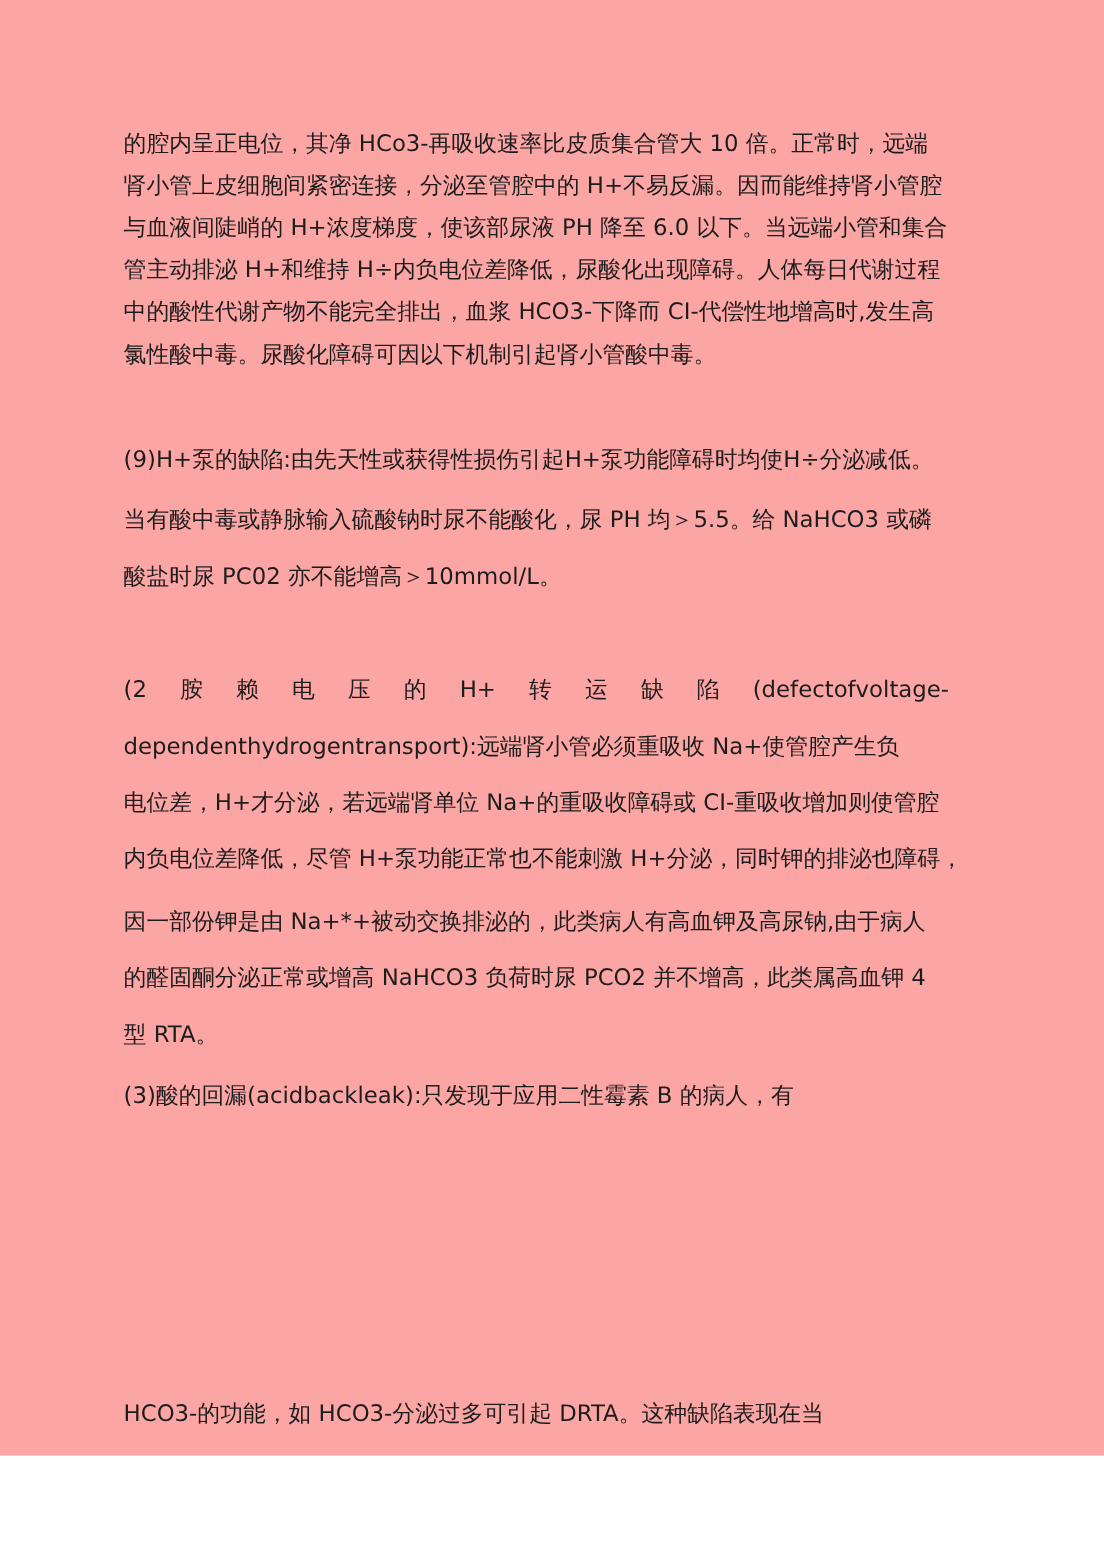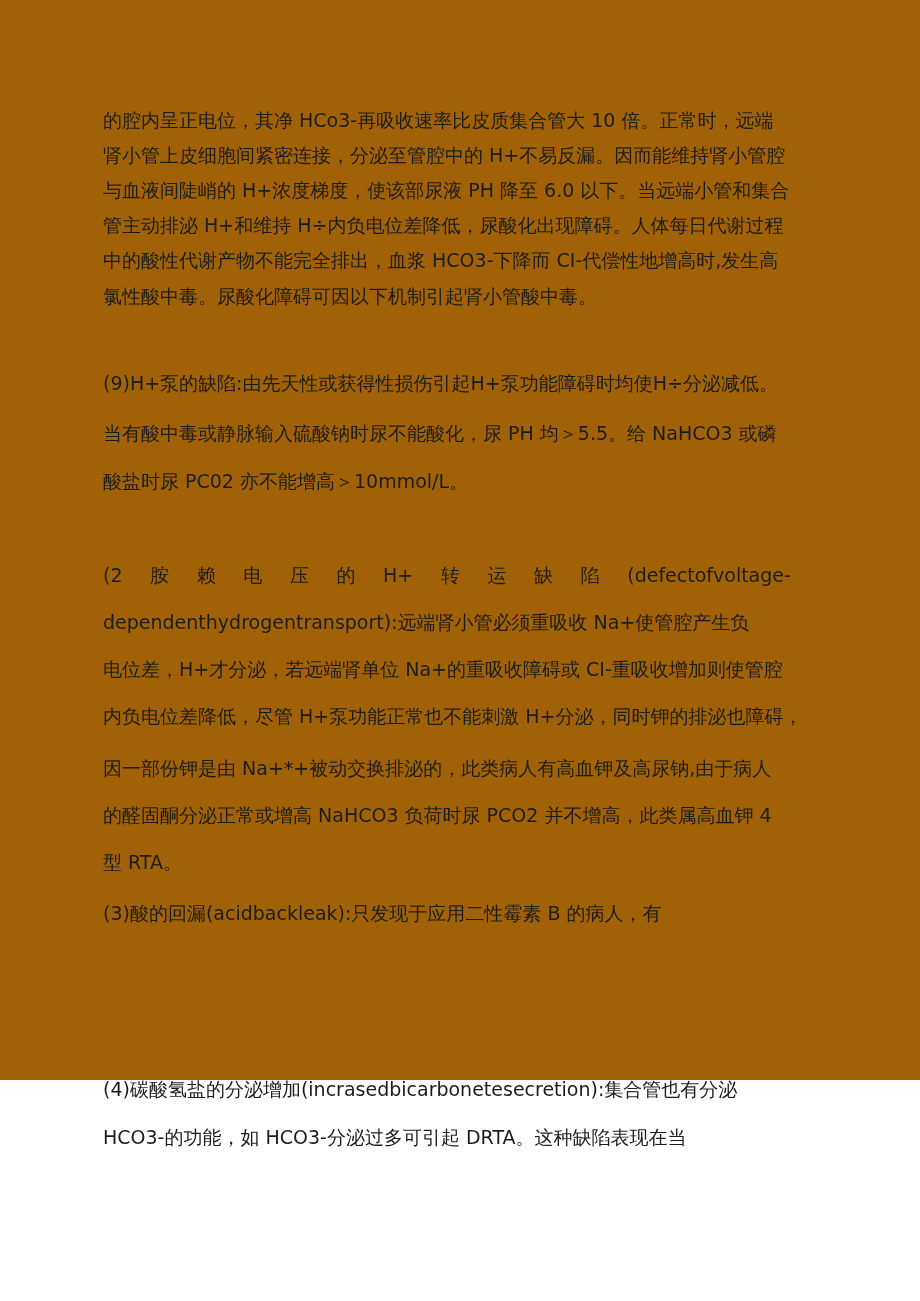--- a/index.html
+++ b/index.html
@@ -13,22 +13,22 @@
       position: relative;
       overflow: hidden;
       font-family: "DejaVu Sans", "Liberation Sans", sans-serif;
       color: #1a1a1a;
     }
     .page {
       position: absolute;
       left: 0;
       top: 0;
       width: 920px;
-      height: 1080px;
-      background: #a16207;
+      height: 1213px;
+      background: #fca5a5;
     }
     .line {
       position: absolute;
       left: 103px;
       width: 688px;
       font-size: 19px;
       line-height: 26px;
       white-space: nowrap;
       letter-spacing: 0px;
       color: #1c1c1c;
@@ -72,16 +72,15 @@
   </div>
   <div class="line" style="top:609px">dependenthydrogentransport):远端肾小管必须重吸收 Na+使管腔产生负</div>
   <div class="line" style="top:656px">电位差，H+才分泌，若远端肾单位 Na+的重吸收障碍或 CI-重吸收增加则使管腔</div>
   <div class="line" style="top:703px">内负电位差降低，尽管 H+泵功能正常也不能刺激 H+分泌，同时钾的排泌也障碍，</div>
   <div class="line" style="top:755px">因一部份钾是由 Na+*+被动交换排泌的，此类病人有高血钾及高尿钠,由于病人</div>
   <div class="line" style="top:802px">的醛固酮分泌正常或增高 NaHCO3 负荷时尿 PCO2 并不增高，此类属高血钾 4</div>
   <div class="line" style="top:849px">型 RTA。</div>
 
   <div class="line" style="top:900px">(3)酸的回漏(acidbackleak):只发现于应用二性霉素 B 的病人，有</div>
 
-  <div class="line" style="top:1076px">(4)碳酸氢盐的分泌增加(incrasedbicarbonetesecretion):集合管也有分泌</div>
-  <div class="line" style="top:1124px">HCO3-的功能，如 HCO3-分泌过多可引起 DRTA。这种缺陷表现在当</div>
+  <div class="line" style="top:1165px">HCO3-的功能，如 HCO3-分泌过多可引起 DRTA。这种缺陷表现在当</div>
 
 </div>
 
 </body></html>

